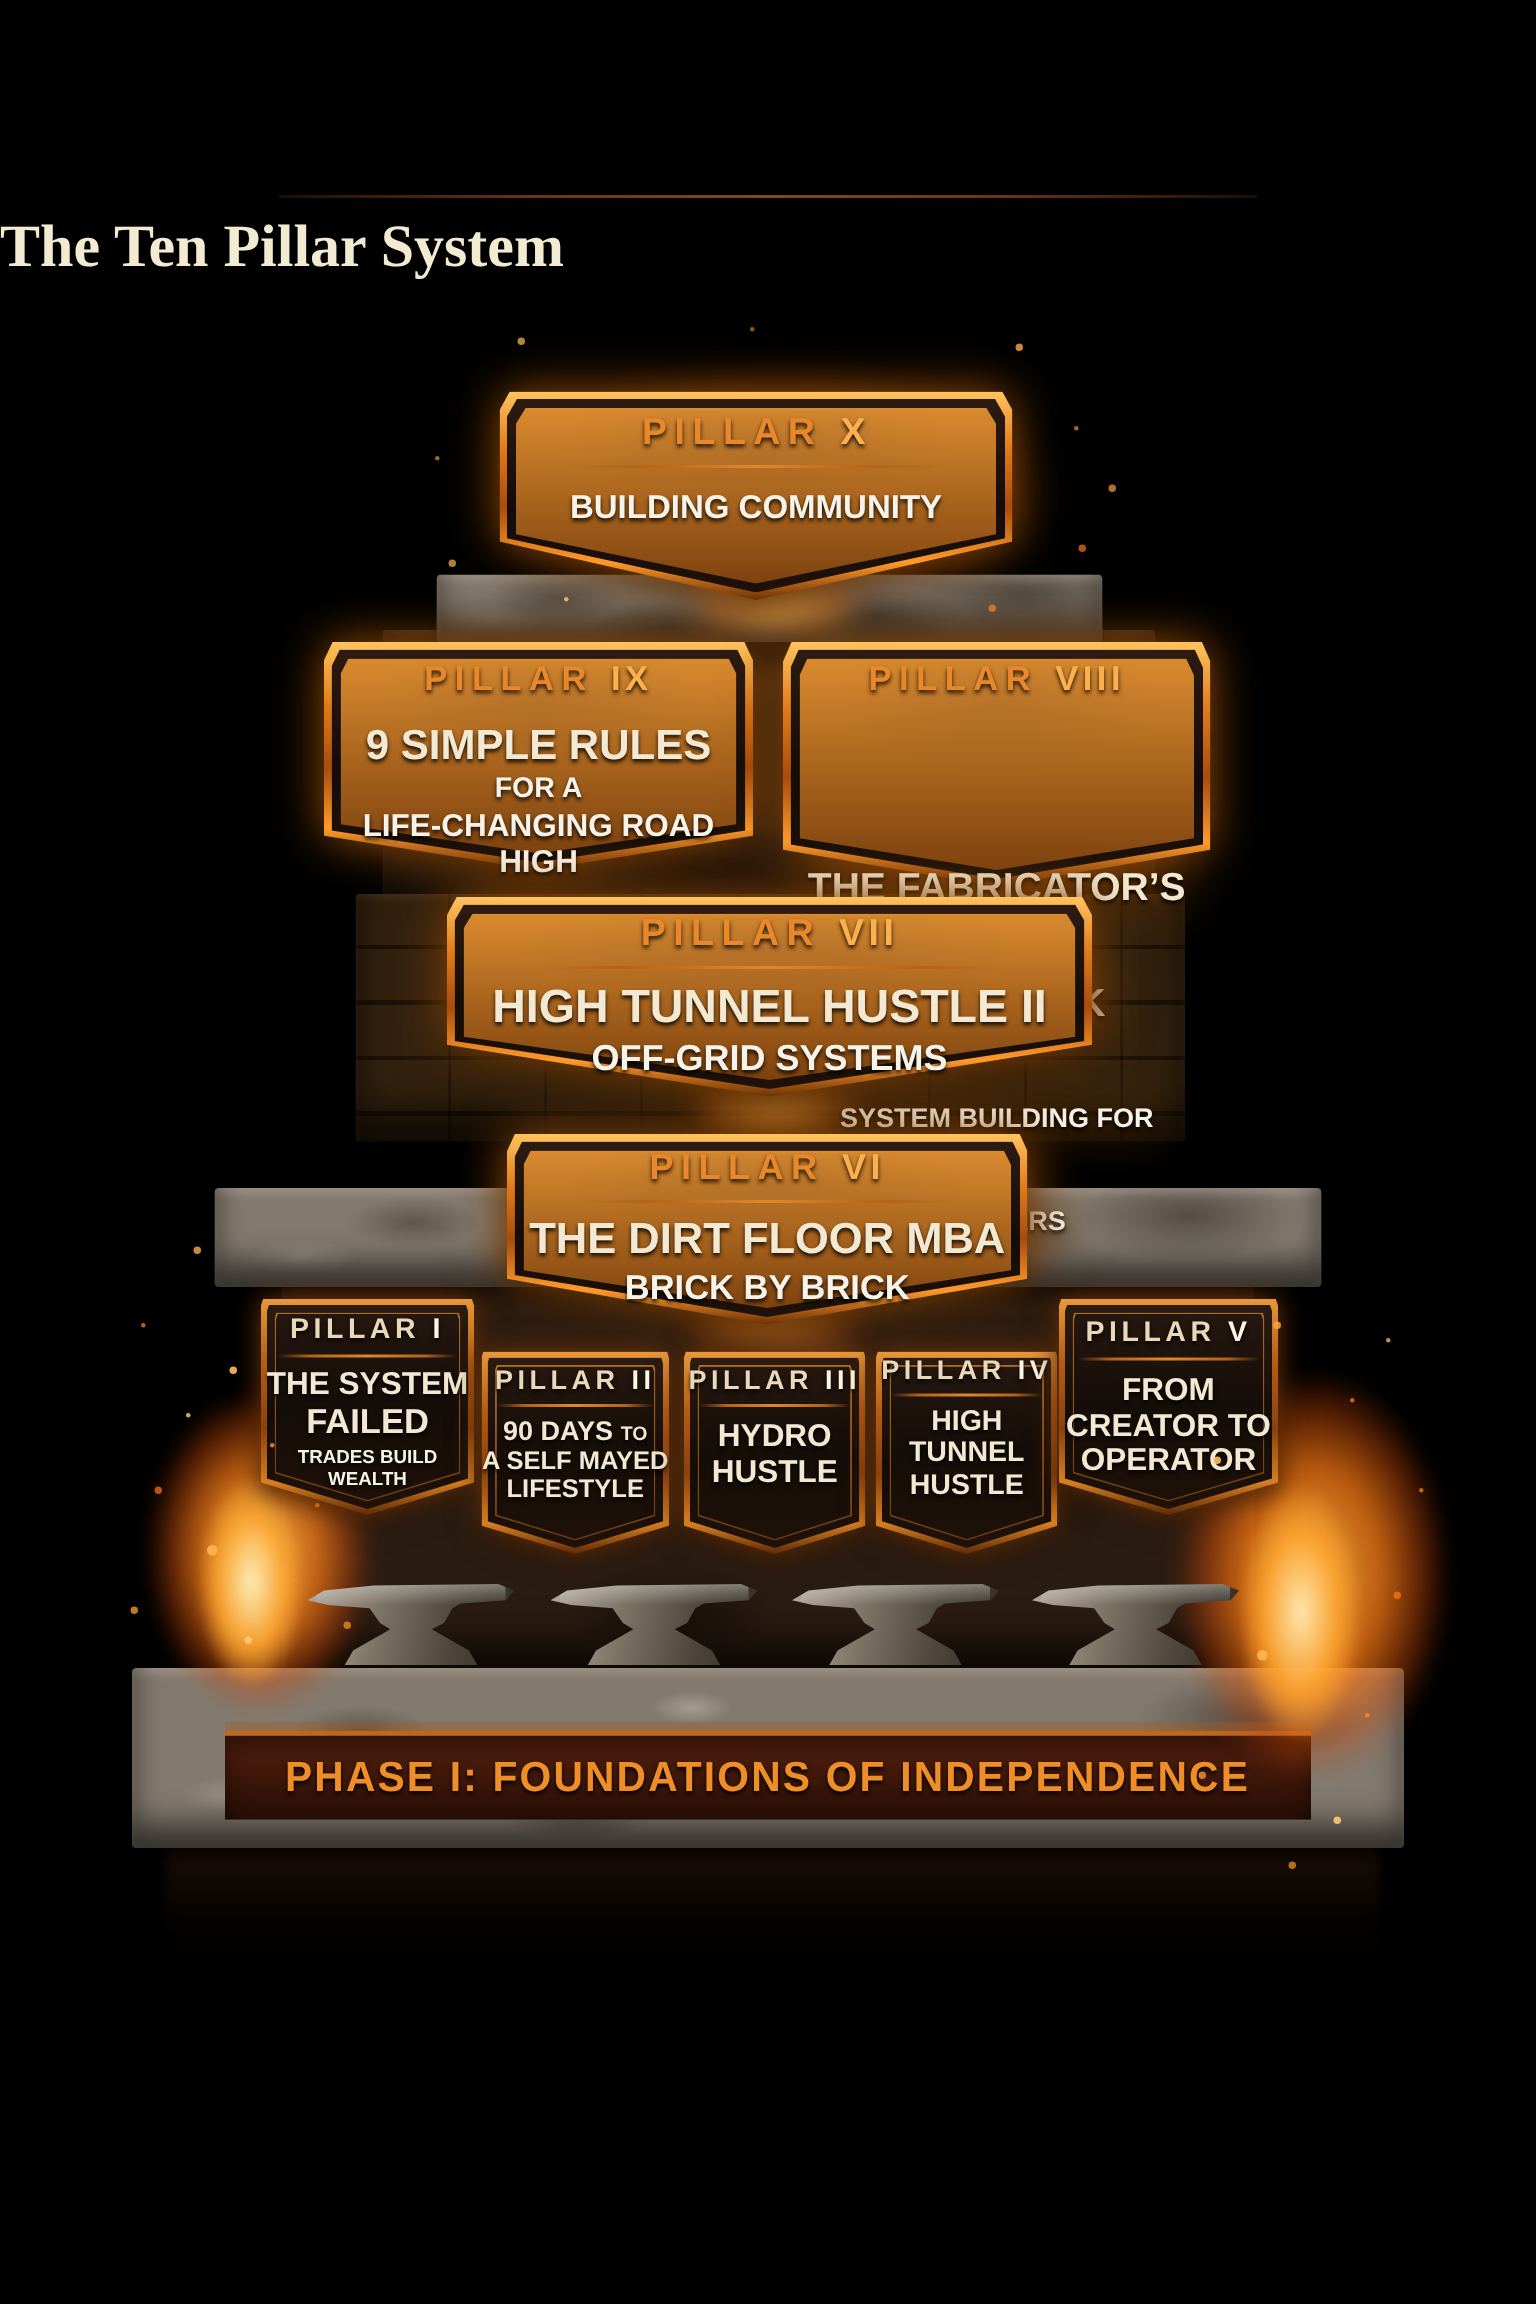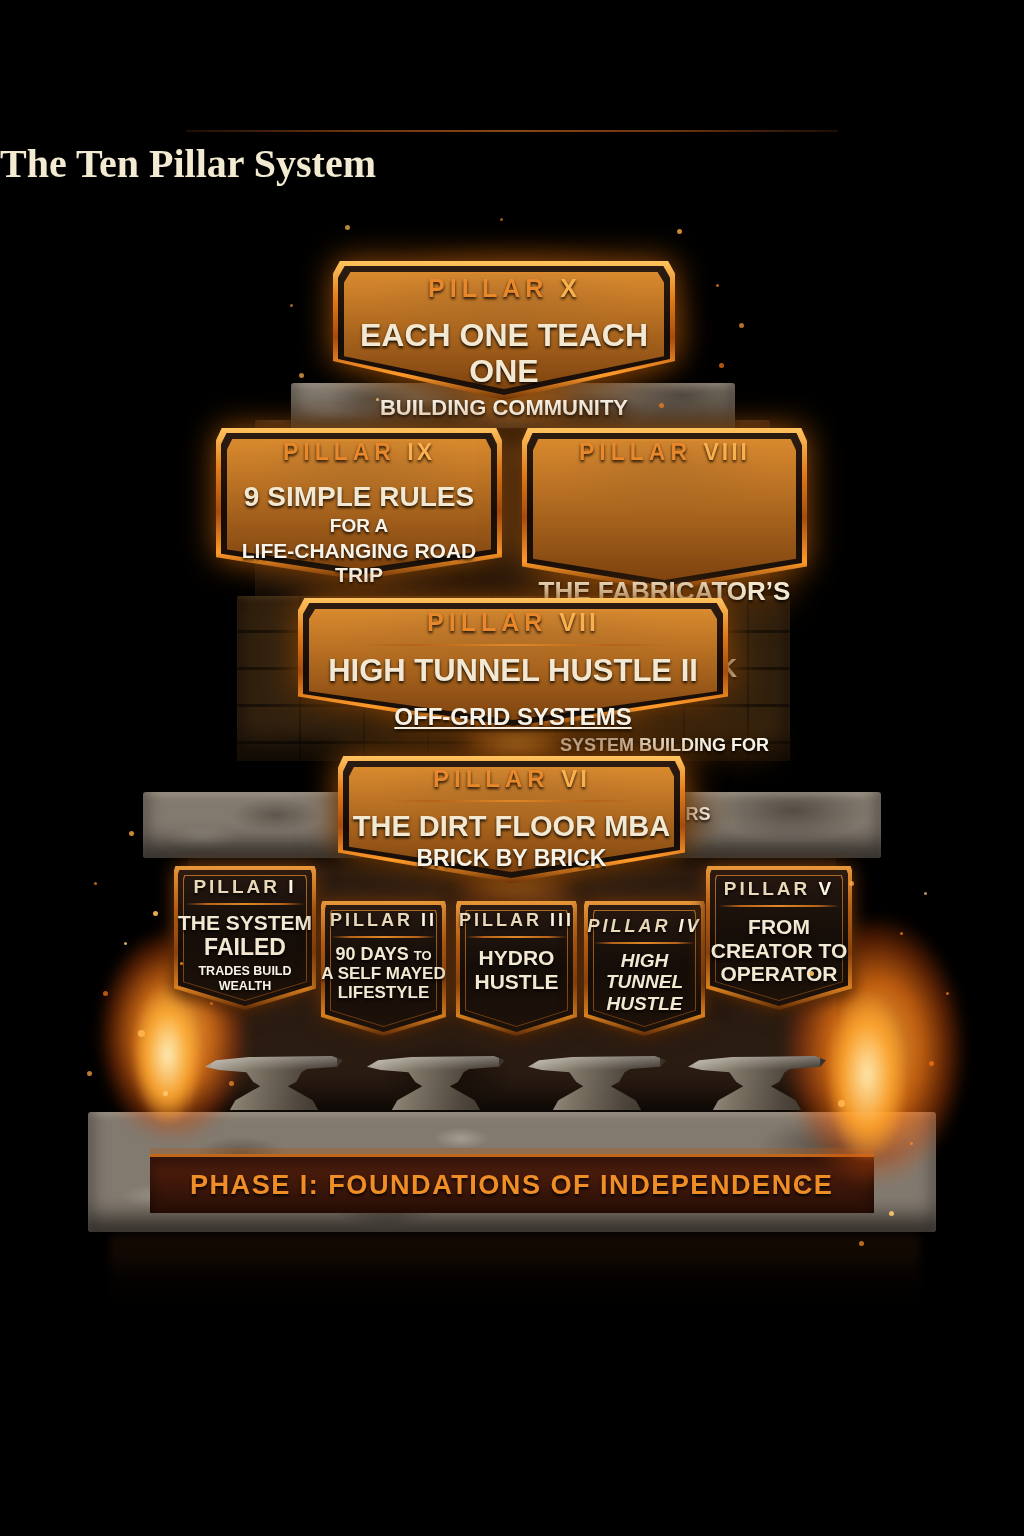--- a/index.html
+++ b/index.html
@@ -170,36 +170,35 @@
   <div class="anvil" style="left:688px;top:1056px;"></div>
 
   <div class="plq" style="left:333px;top:261px;width:342px;height:139px;--cp:polygon(2% 0%,98% 0%,100% 9%,100% 72%,50% 100%,0% 72%,0% 9%);">
     <div class="b1"></div>
       <div class="b2"></div>
       <div class="b3"></div>
       <div class="b4"></div>
     <div class="pcontent" style="padding-top:13px;">
       <div class="plbl" style="font-size:25px;"><span>PILLAR</span> <span class="num">X</span></div>
       <div class="pdiv"></div>
-      <div class="ptitle" style="font-size:32px;">EACH ONE TEACH ONE</div>
       <div class="psub" style="font-size:22px;margin-top:5px;">BUILDING COMMUNITY</div>
     </div>
   </div>
 
   <div class="plq" style="left:216px;top:428px;width:286px;height:152px;--cp:polygon(2% 0%,98% 0%,100% 8%,100% 85%,50% 100%,0% 85%,0% 8%);">
     <div class="b1"></div>
       <div class="b2"></div>
       <div class="b3"></div>
       <div class="b4"></div>
     <div class="pcontent" style="padding-top:11px;">
       <div class="plbl" style="font-size:23px;"><span>PILLAR</span> <span class="num">IX</span></div>
       <div class="pdiv"></div>
       <div class="ptitle" style="font-size:28px;">9 SIMPLE RULES</div>
       <div class="psub" style="font-size:19px;margin-top:3px;">FOR A</div>
-      <div class="psub" style="font-size:21px;margin-top:2px;">LIFE-CHANGING ROAD TRIP</div>
+      <div class="psub" style="font-size:21px;margin-top:2px;">LIFE-CHANGING ROAD HIGH</div>
     </div>
   </div>
 
   <div class="plq" style="left:522px;top:428px;width:285px;height:163px;--cp:polygon(2% 0%,98% 0%,100% 8%,100% 85%,50% 100%,0% 85%,0% 8%);">
     <div class="b1"></div>
       <div class="b2"></div>
       <div class="b3"></div>
       <div class="b4"></div>
     <div class="pcontent" style="padding-top:11px;gap:48px;">
       <div class="plbl" style="font-size:23px;"><span>PILLAR</span> <span class="num">VIII</span></div>
@@ -213,21 +212,21 @@
 
   <div class="plq" style="left:298px;top:598px;width:430px;height:133px;--cp:polygon(1.5% 0%,98.5% 0%,100% 9%,100% 74%,50% 100%,0% 74%,0% 9%);">
     <div class="b1"></div>
       <div class="b2"></div>
       <div class="b3"></div>
       <div class="b4"></div>
     <div class="pcontent" style="padding-top:10px;">
       <div class="plbl" style="font-size:25px;"><span>PILLAR</span> <span class="num">VII</span></div>
       <div class="pdiv"></div>
       <div class="ptitle" style="font-size:31px;">HIGH TUNNEL HUSTLE II</div>
-      <div class="psub" style="font-size:24px;margin-top:14px;text-decoration:underline;">OFF-GRID SYSTEMS</div>
+      <div class="psub" style="font-size:24px;margin-top:3px;">OFF-GRID SYSTEMS</div>
     </div>
   </div>
 
   <div class="plq" style="left:338px;top:756px;width:347px;height:127px;--cp:polygon(1.5% 0%,98.5% 0%,100% 9%,100% 76%,50% 100%,0% 76%,0% 9%);">
     <div class="b1"></div>
       <div class="b2"></div>
       <div class="b3"></div>
       <div class="b4"></div>
     <div class="pcontent" style="padding-top:9px;">
       <div class="plbl" style="font-size:24px;"><span>PILLAR</span> <span class="num">VI</span></div>
@@ -276,21 +275,21 @@
       <div class="ptitle" style="font-size:21px;">HYDRO</div>
       <div class="ptitle" style="font-size:21px;">HUSTLE</div>
     </div>
   </div>
 
   <div class="plq plq-sm" style="left:584px;top:901px;width:121px;height:135px;--cp:polygon(1% 0%,99% 0%,100% 3%,100% 86%,50% 100%,0% 86%,0% 3%);">
     <div class="b1"></div>
       <div class="b2"></div>
       <div class="b3"></div>
       <div class="b4"></div>
-    <div class="pcontent" style="padding-top:15px;font-style:italic;">
+    <div class="pcontent" style="padding-top:2px;">
       <div class="plbl" style="font-size:18px;"><span>PILLAR</span> <span class="num">IV</span></div>
       <div class="pdiv" style="width:84%;margin:5px 0 6px 0;"></div>
       <div class="ptitle" style="font-size:19px;">HIGH</div>
       <div class="ptitle" style="font-size:19px;">TUNNEL</div>
       <div class="ptitle" style="font-size:19px;">HUSTLE</div>
     </div>
   </div>
 
   <div class="plq plq-sm" style="left:706px;top:866px;width:146px;height:144px;--cp:polygon(1% 0%,99% 0%,100% 3%,100% 85%,50% 100%,0% 85%,0% 3%);">
     <div class="b1"></div>

